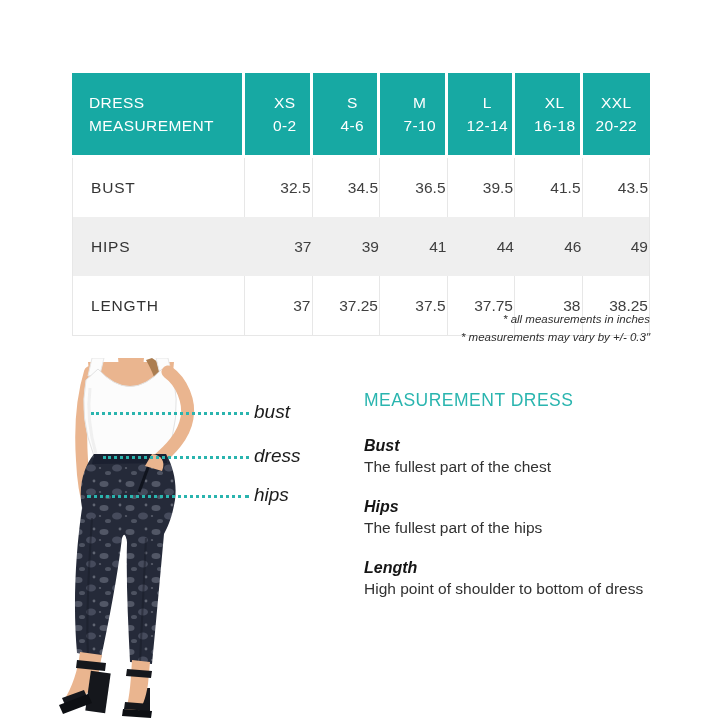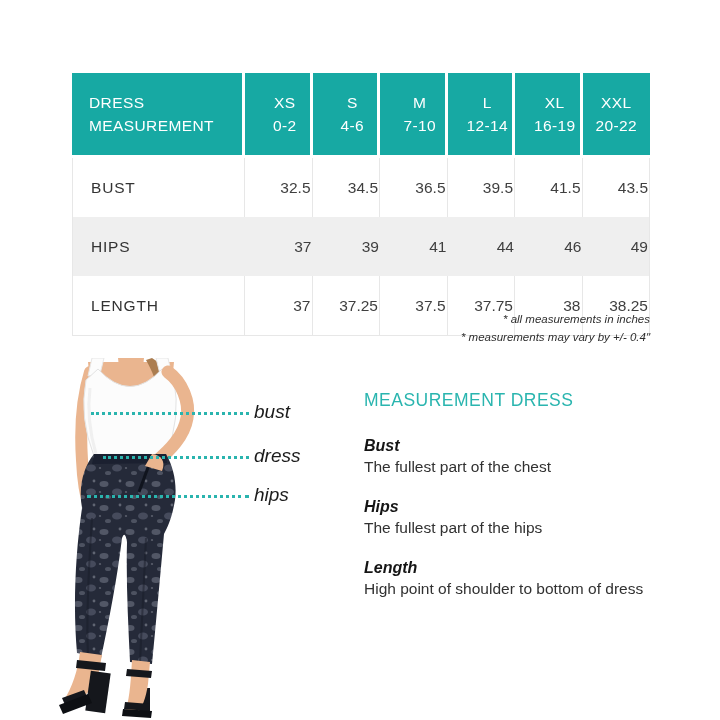--- a/index.html
+++ b/index.html
@@ -89,21 +89,21 @@
         <th>
           <span class="hdr-line">M</span>
           <span class="hdr-line">7-10</span>
         </th>
         <th>
           <span class="hdr-line">L</span>
           <span class="hdr-line">12-14</span>
         </th>
         <th>
           <span class="hdr-line">XL</span>
-          <span class="hdr-line">16-19</span>
+          <span class="hdr-line">16-18</span>
         </th>
         <th>
           <span class="hdr-line">XXL</span>
           <span class="hdr-line">20-22</span>
         </th>
       </tr>
     </thead>
     <tbody>
       <tr class="row-white">
         <td class="row-label">BUST</td>
@@ -130,21 +130,21 @@
         <td>37.5</td>
         <td>37.75</td>
         <td>38</td>
         <td>38.25</td>
       </tr>
     </tbody>
   </table>
 
   <div class="footnotes">
     <div>* all measurements in inches</div>
-    <div>* measurements may vary by +/- 0.4"</div>
+    <div>* measurements may vary by +/- 0.3"</div>
   </div>
 
   <div class="model-wrap">
     <svg viewBox="0 0 270 362" width="270" height="362">
       <defs>
         <pattern id="pantsPat" width="26" height="24" patternUnits="userSpaceOnUse">
           <rect width="26" height="24" fill="#252a39"></rect>
           <ellipse cx="6" cy="6" rx="4.5" ry="3" fill="#9aa0b0" opacity="0.38"></ellipse>
           <ellipse cx="19" cy="14" rx="5" ry="3.5" fill="#8d93a5" opacity="0.32"></ellipse>
           <ellipse cx="10" cy="19" rx="3" ry="2" fill="#aab0bd" opacity="0.30"></ellipse>

